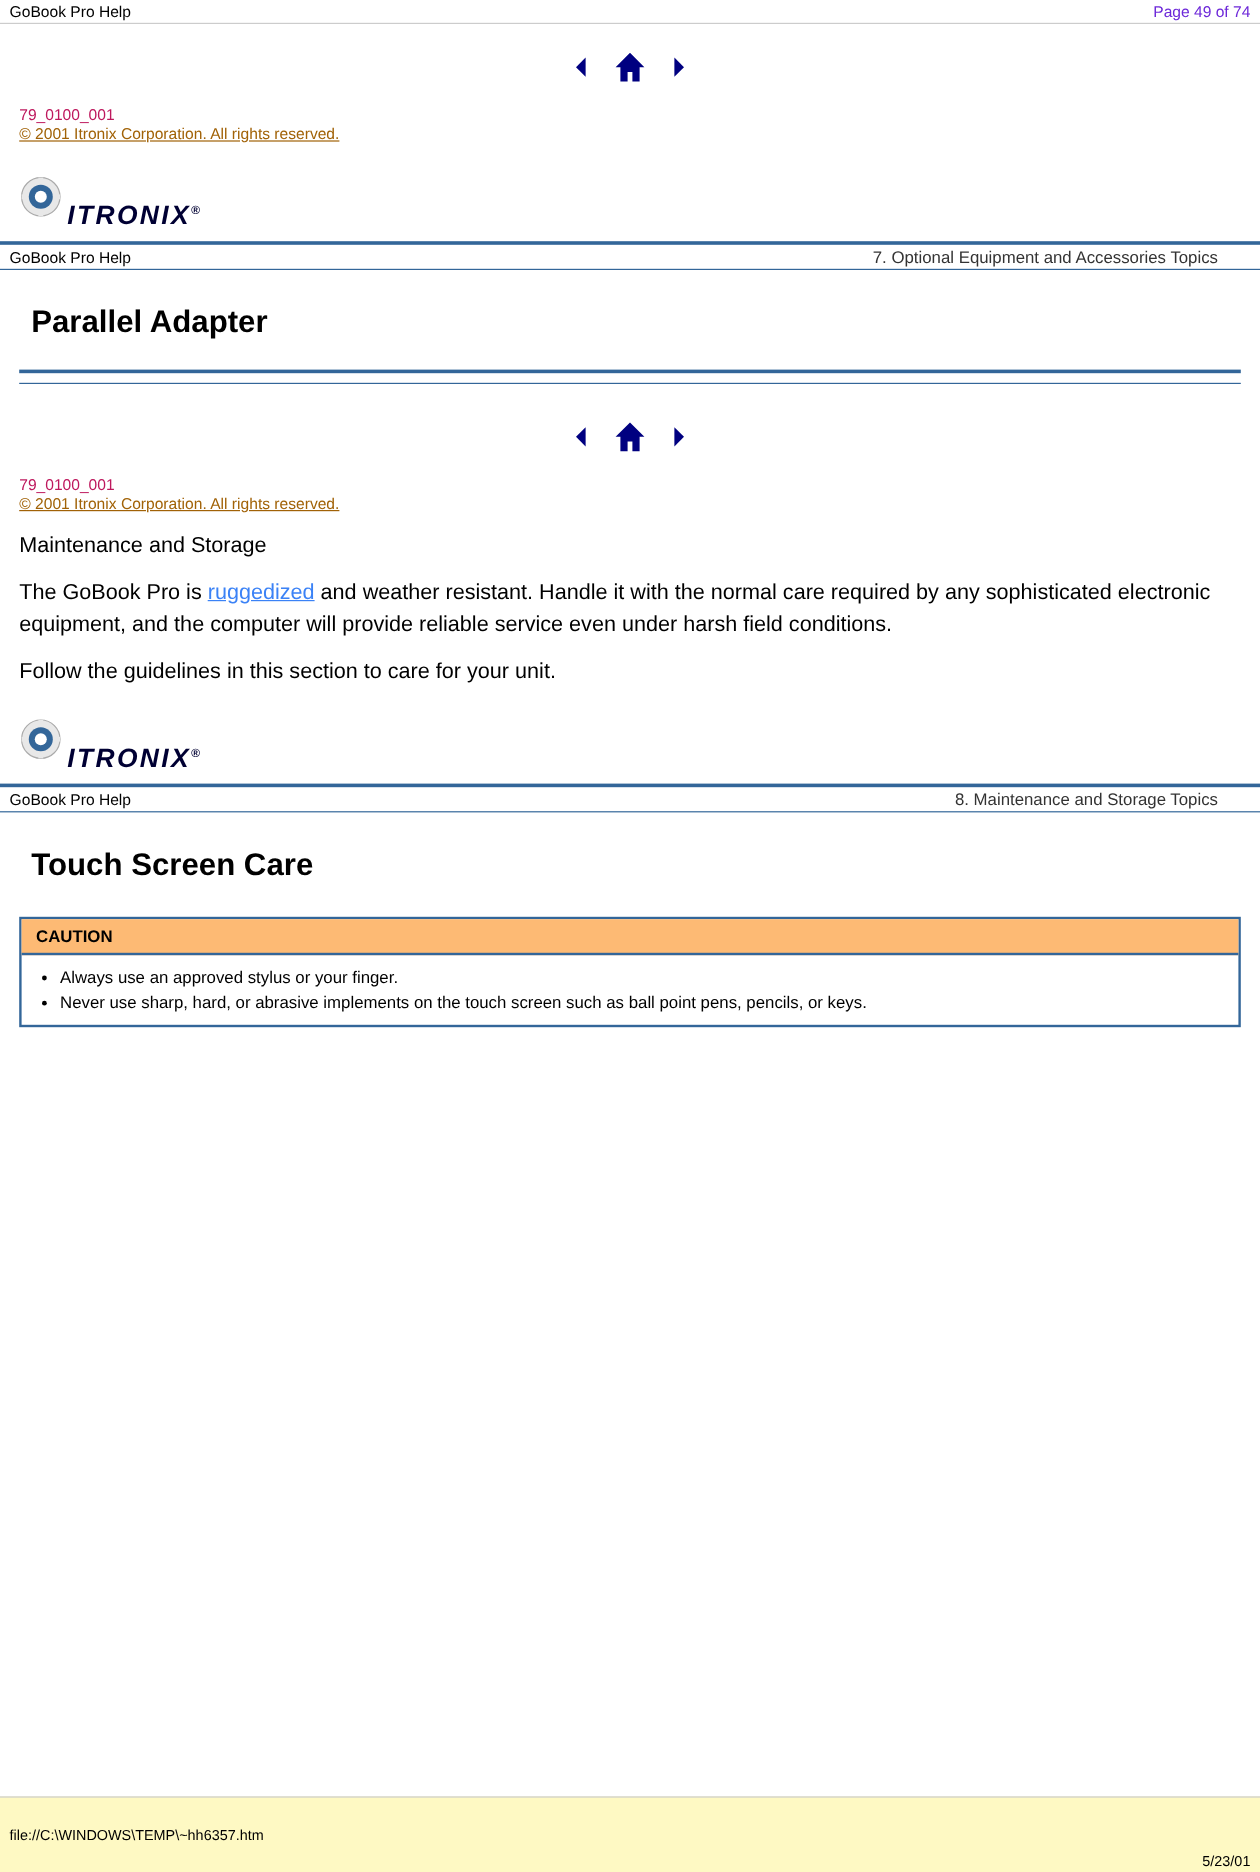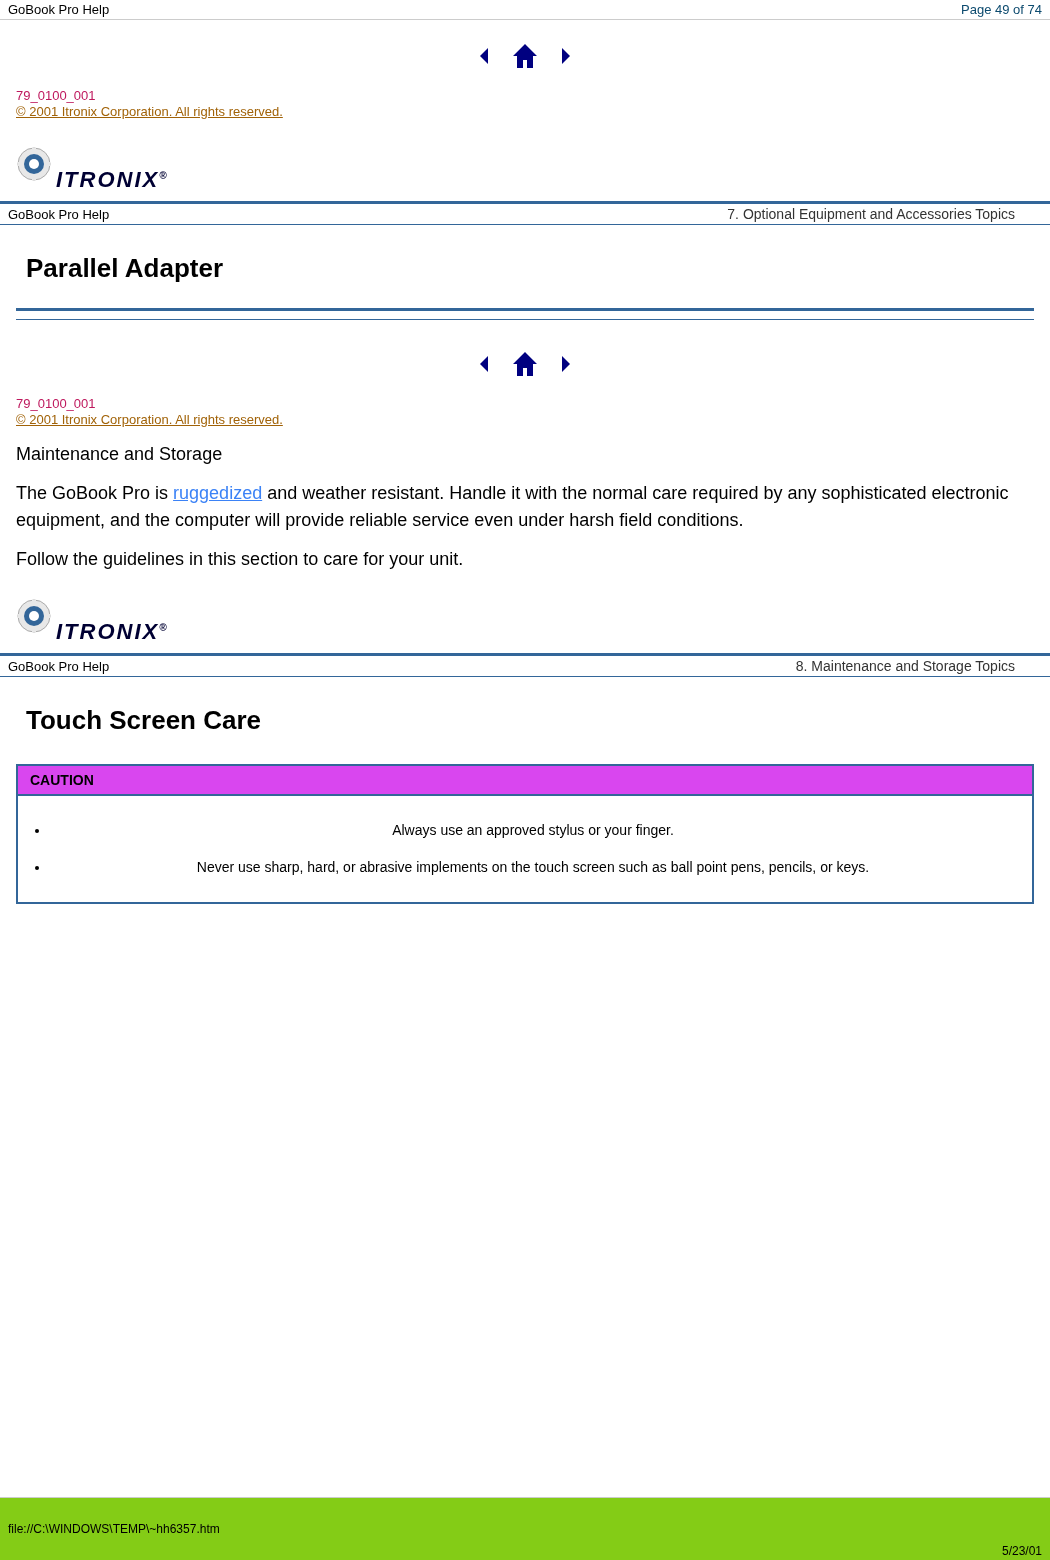--- a/index.html
+++ b/index.html
@@ -21,21 +21,21 @@
       padding: 2px 8px;
       border-bottom: 1px solid #ccc;
       background: #fff;
     }
     .header-title {
       font-size: 13px;
       color: #000;
     }
     .header-page {
       font-size: 13px;
-      color: #0c4a6e;
+      color: #6d28d9;
     }
 
     
     .nav-icons {
       display: flex;
       justify-content: center;
       align-items: center;
       gap: 8px;
       padding: 18px 0 10px 0;
     }
@@ -162,21 +162,21 @@
       text-decoration: underline;
     }
 
     
     .footer-bar {
       display: flex;
       justify-content: space-between;
       align-items: center;
       padding: 2px 8px;
       border-top: 1px solid #ccc;
-      background: #84cc16;
+      background: #fef9c3;
       position: absolute;
       bottom: 0;
       left: 0;
       right: 0;
     }
     .footer-path {
       font-size: 12px;
       color: #000;
     }
     .footer-date {
@@ -185,34 +185,33 @@
       margin-top: 44px;
     }
 
     
     .caution-box {
       border: 2px solid #336699;
       margin: 12px 16px;
       padding: 0;
     }
     .caution-header {
-      background: #d946ef;
+      background: #fdba74;
       padding: 6px 12px;
       font-weight: bold;
       font-size: 14px;
       border-bottom: 2px solid #336699;
     }
     .caution-content {
       padding: 8px 16px 8px 32px;
     }
     .caution-item {
-      margin: 16px 0;
+      margin: 0 0;
       font-size: 14px;
       line-height: 1.5;
-      text-align: center;
     }
     .caution-item::marker {
       color: #000;
     }
   </style>
 </head>
 <body>
 
 <div class="header-bar">
   <span class="header-title">GoBook Pro Help</span>

